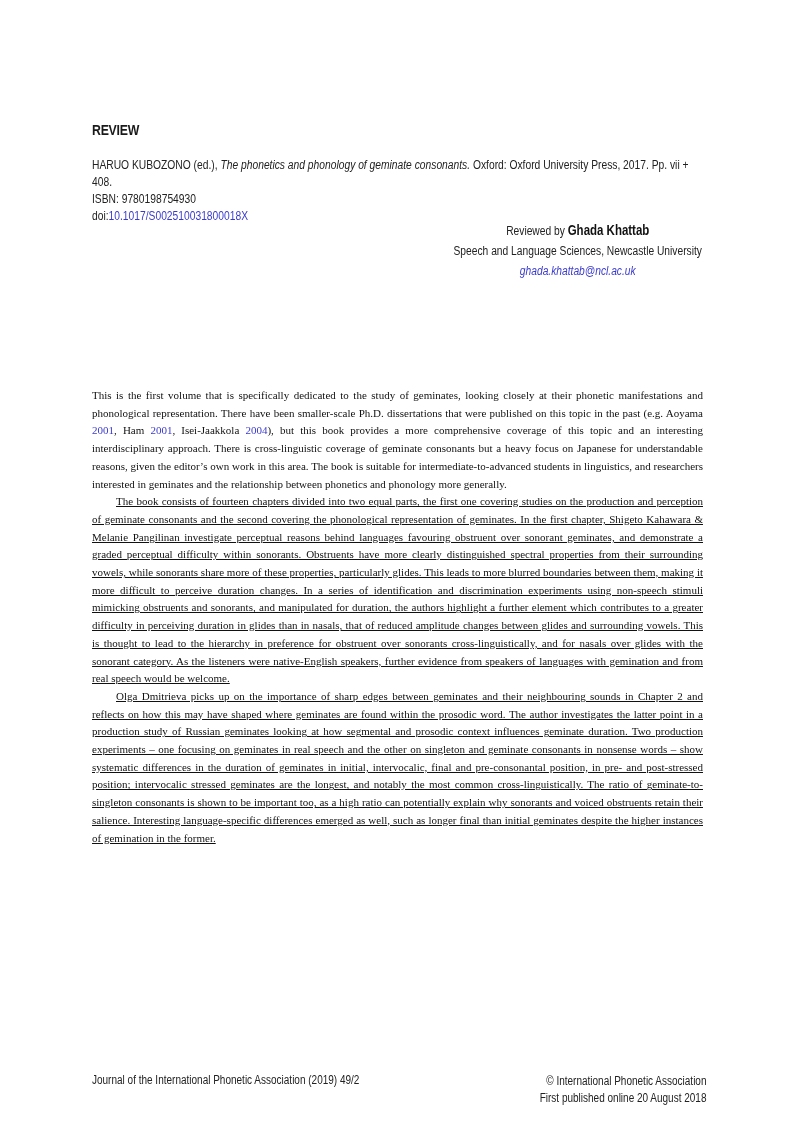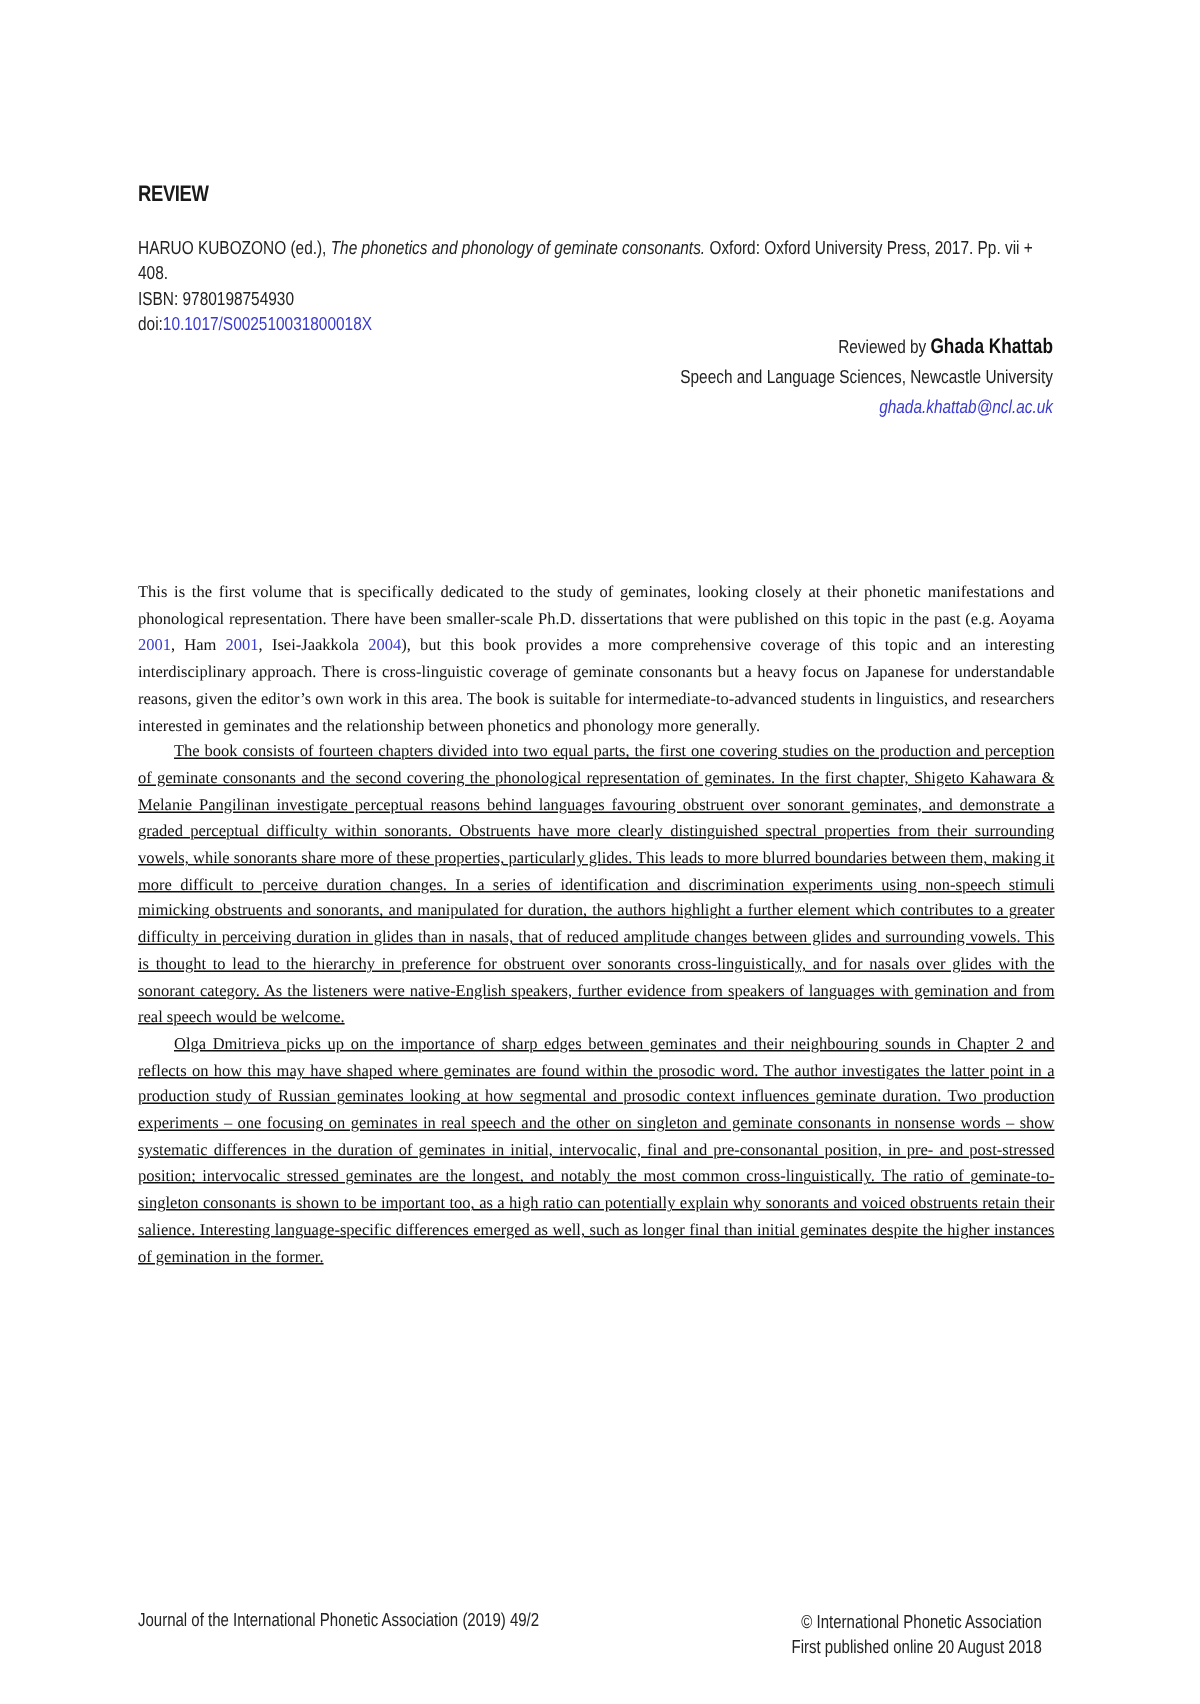--- a/index.html
+++ b/index.html
@@ -10,40 +10,40 @@
     letter-spacing: -0.3px; transform: scaleX(0.82); transform-origin: left top;
   }
   .citation {
     position: absolute; left: 92px; top: 157px; width: 745px;
     font-family: "Liberation Sans", sans-serif; font-size: 12.5px; line-height: 17px;
     transform: scaleX(0.822); transform-origin: left top; color: #222;
   }
   .citation i { font-style: italic; }
   .link { color: #3a3ad0; text-decoration: none; }
   .reviewer {
-    position: absolute; right: 98px; top: 220px; text-align: right;
+    position: absolute; right: 98px; top: 220px; text-align: center;
     font-family: "Liberation Sans", sans-serif; font-size: 12.5px; line-height: 20px; color: #222;
   }
   .reviewer .line { display: block; transform: scaleX(0.82); transform-origin: right top; white-space: nowrap; }
   .reviewer b { font-size: 14px; font-weight: bold; color: #111; }
   .reviewer .email { font-style: italic; color: #3a3ad0; }
   .body-text {
     position: absolute; left: 92px; top: 387px; width: 611px;
     font-family: "Liberation Serif", serif; font-size: 11px; line-height: 17.7px;
     text-align: justify; color: #111;
   }
   .body-text p { margin: 0; }
   .body-text p + p { text-indent: 24px; text-decoration: underline; }
   .footer-left {
     position: absolute; left: 92px; top: 1073px;
     font-family: "Liberation Sans", sans-serif; font-size: 12.5px;
     transform: scaleX(0.8); transform-origin: left top; white-space: nowrap; color: #222;
   }
   .footer-right {
-    position: absolute; right: 106px; top: 1073px; text-align: right;
+    position: absolute; right: 94px; top: 1073px; text-align: right;
     font-family: "Liberation Sans", sans-serif; font-size: 12.5px; line-height: 17px; color: #222;
   }
   .footer-right span { display: block; transform: scaleX(0.8); transform-origin: right top; white-space: nowrap; }
 </style>
 </head>
 <body>
 
 <div class="heading">REVIEW</div>
 
 <div class="citation">

